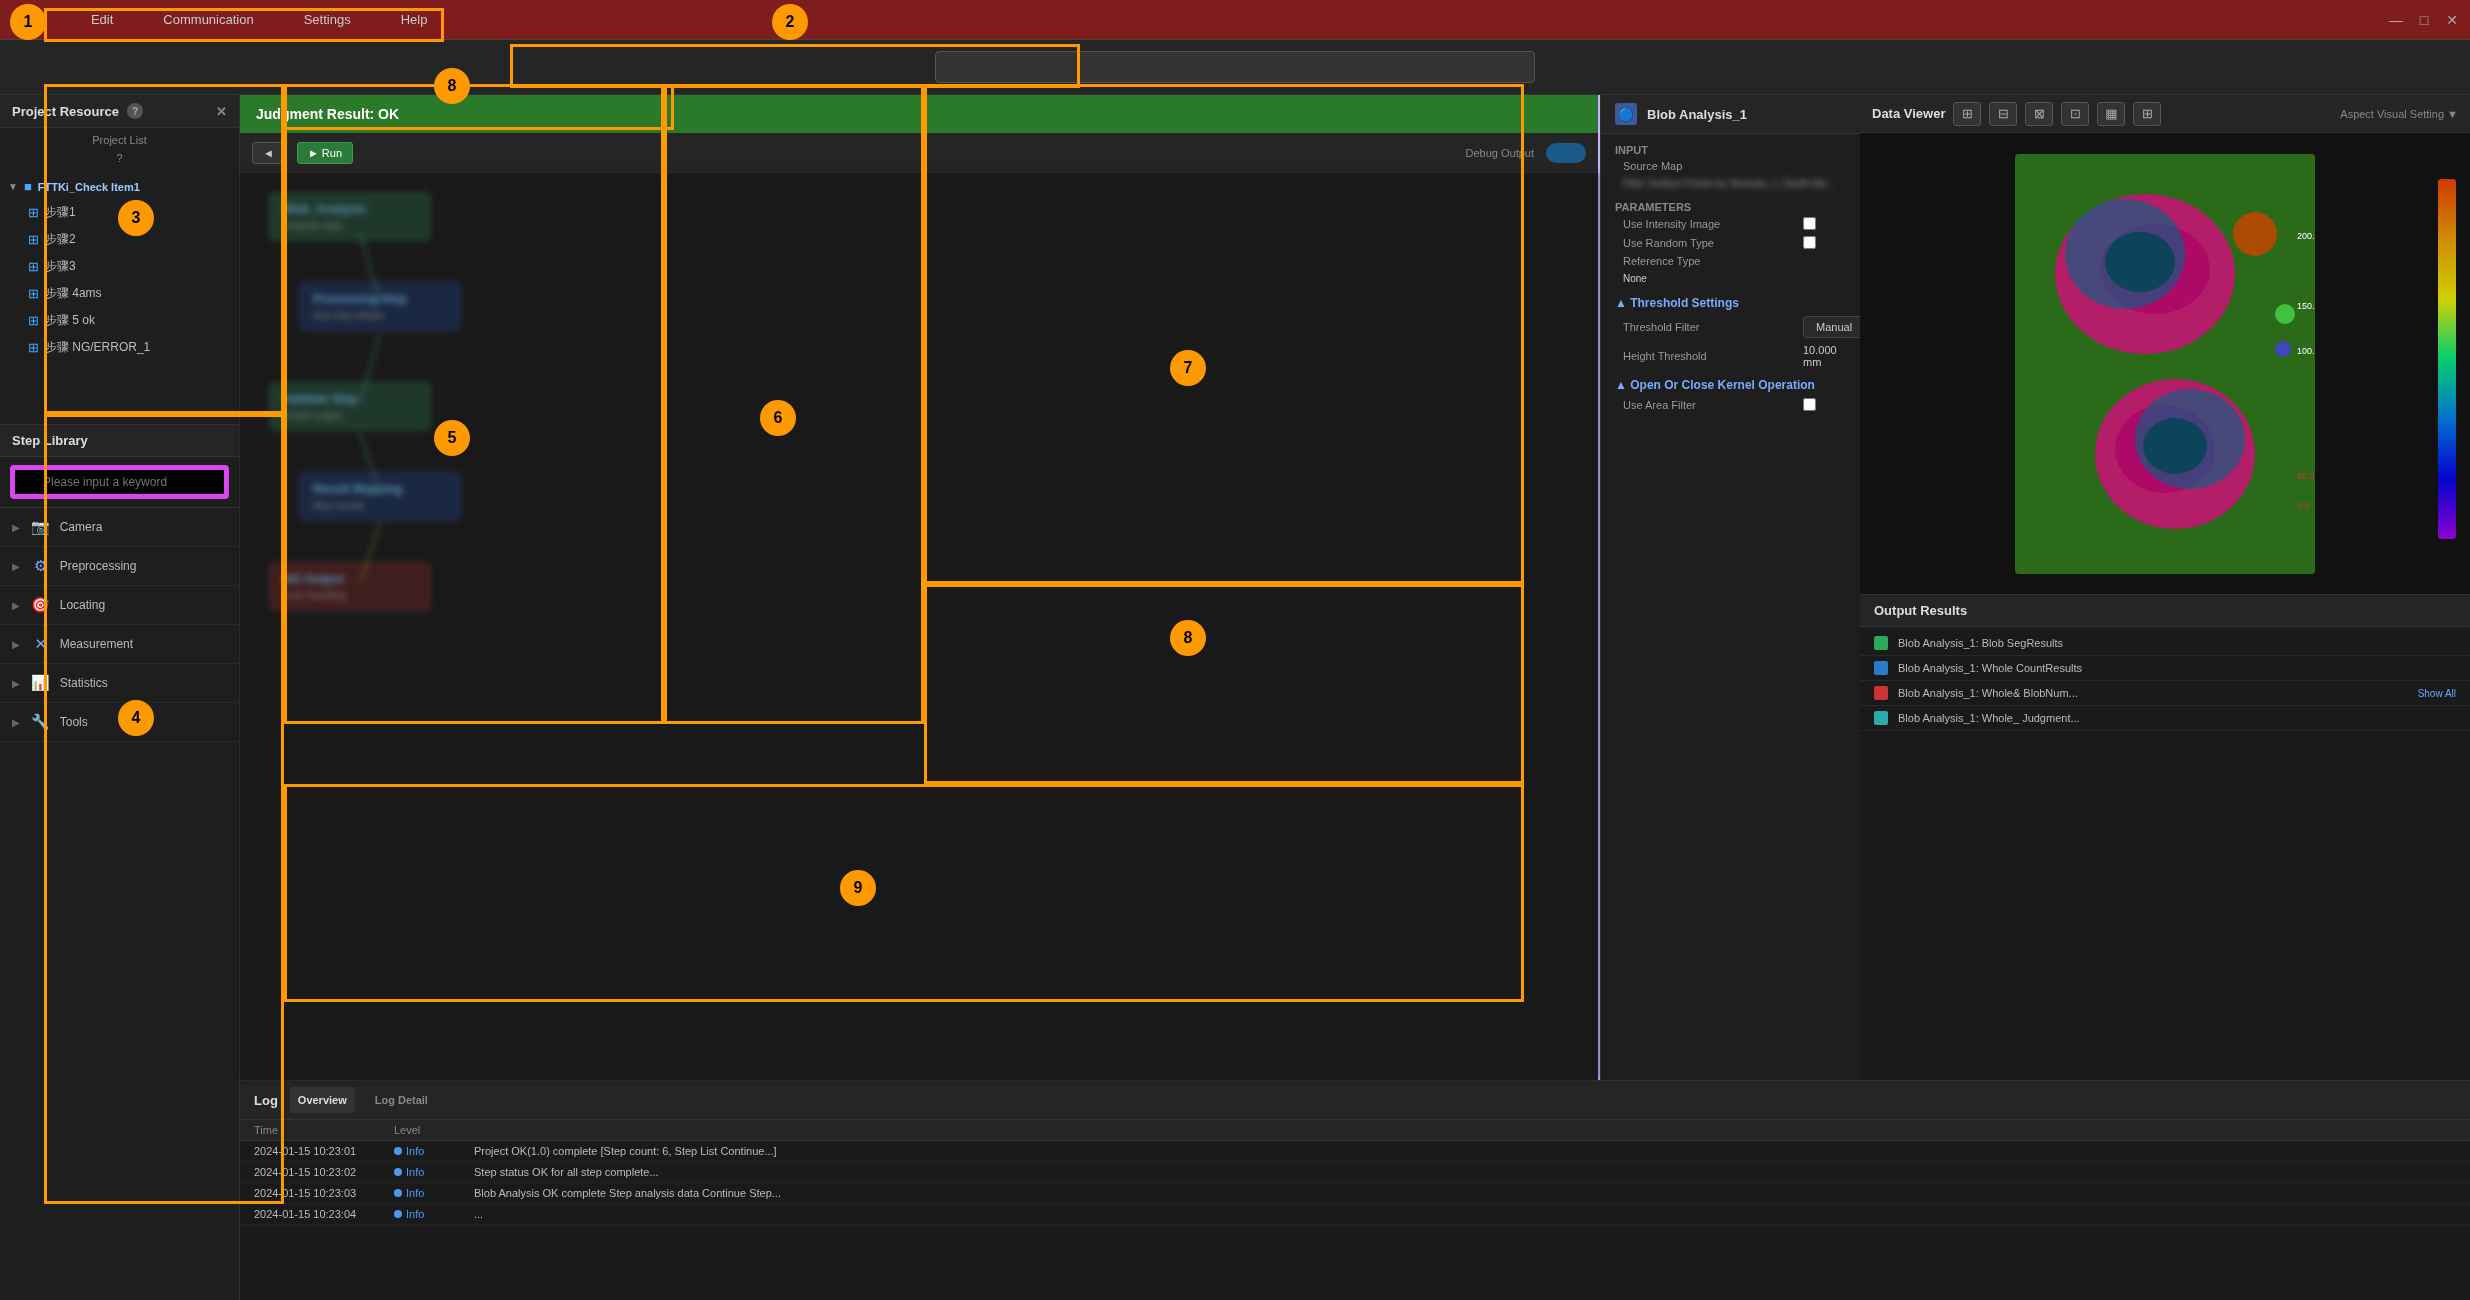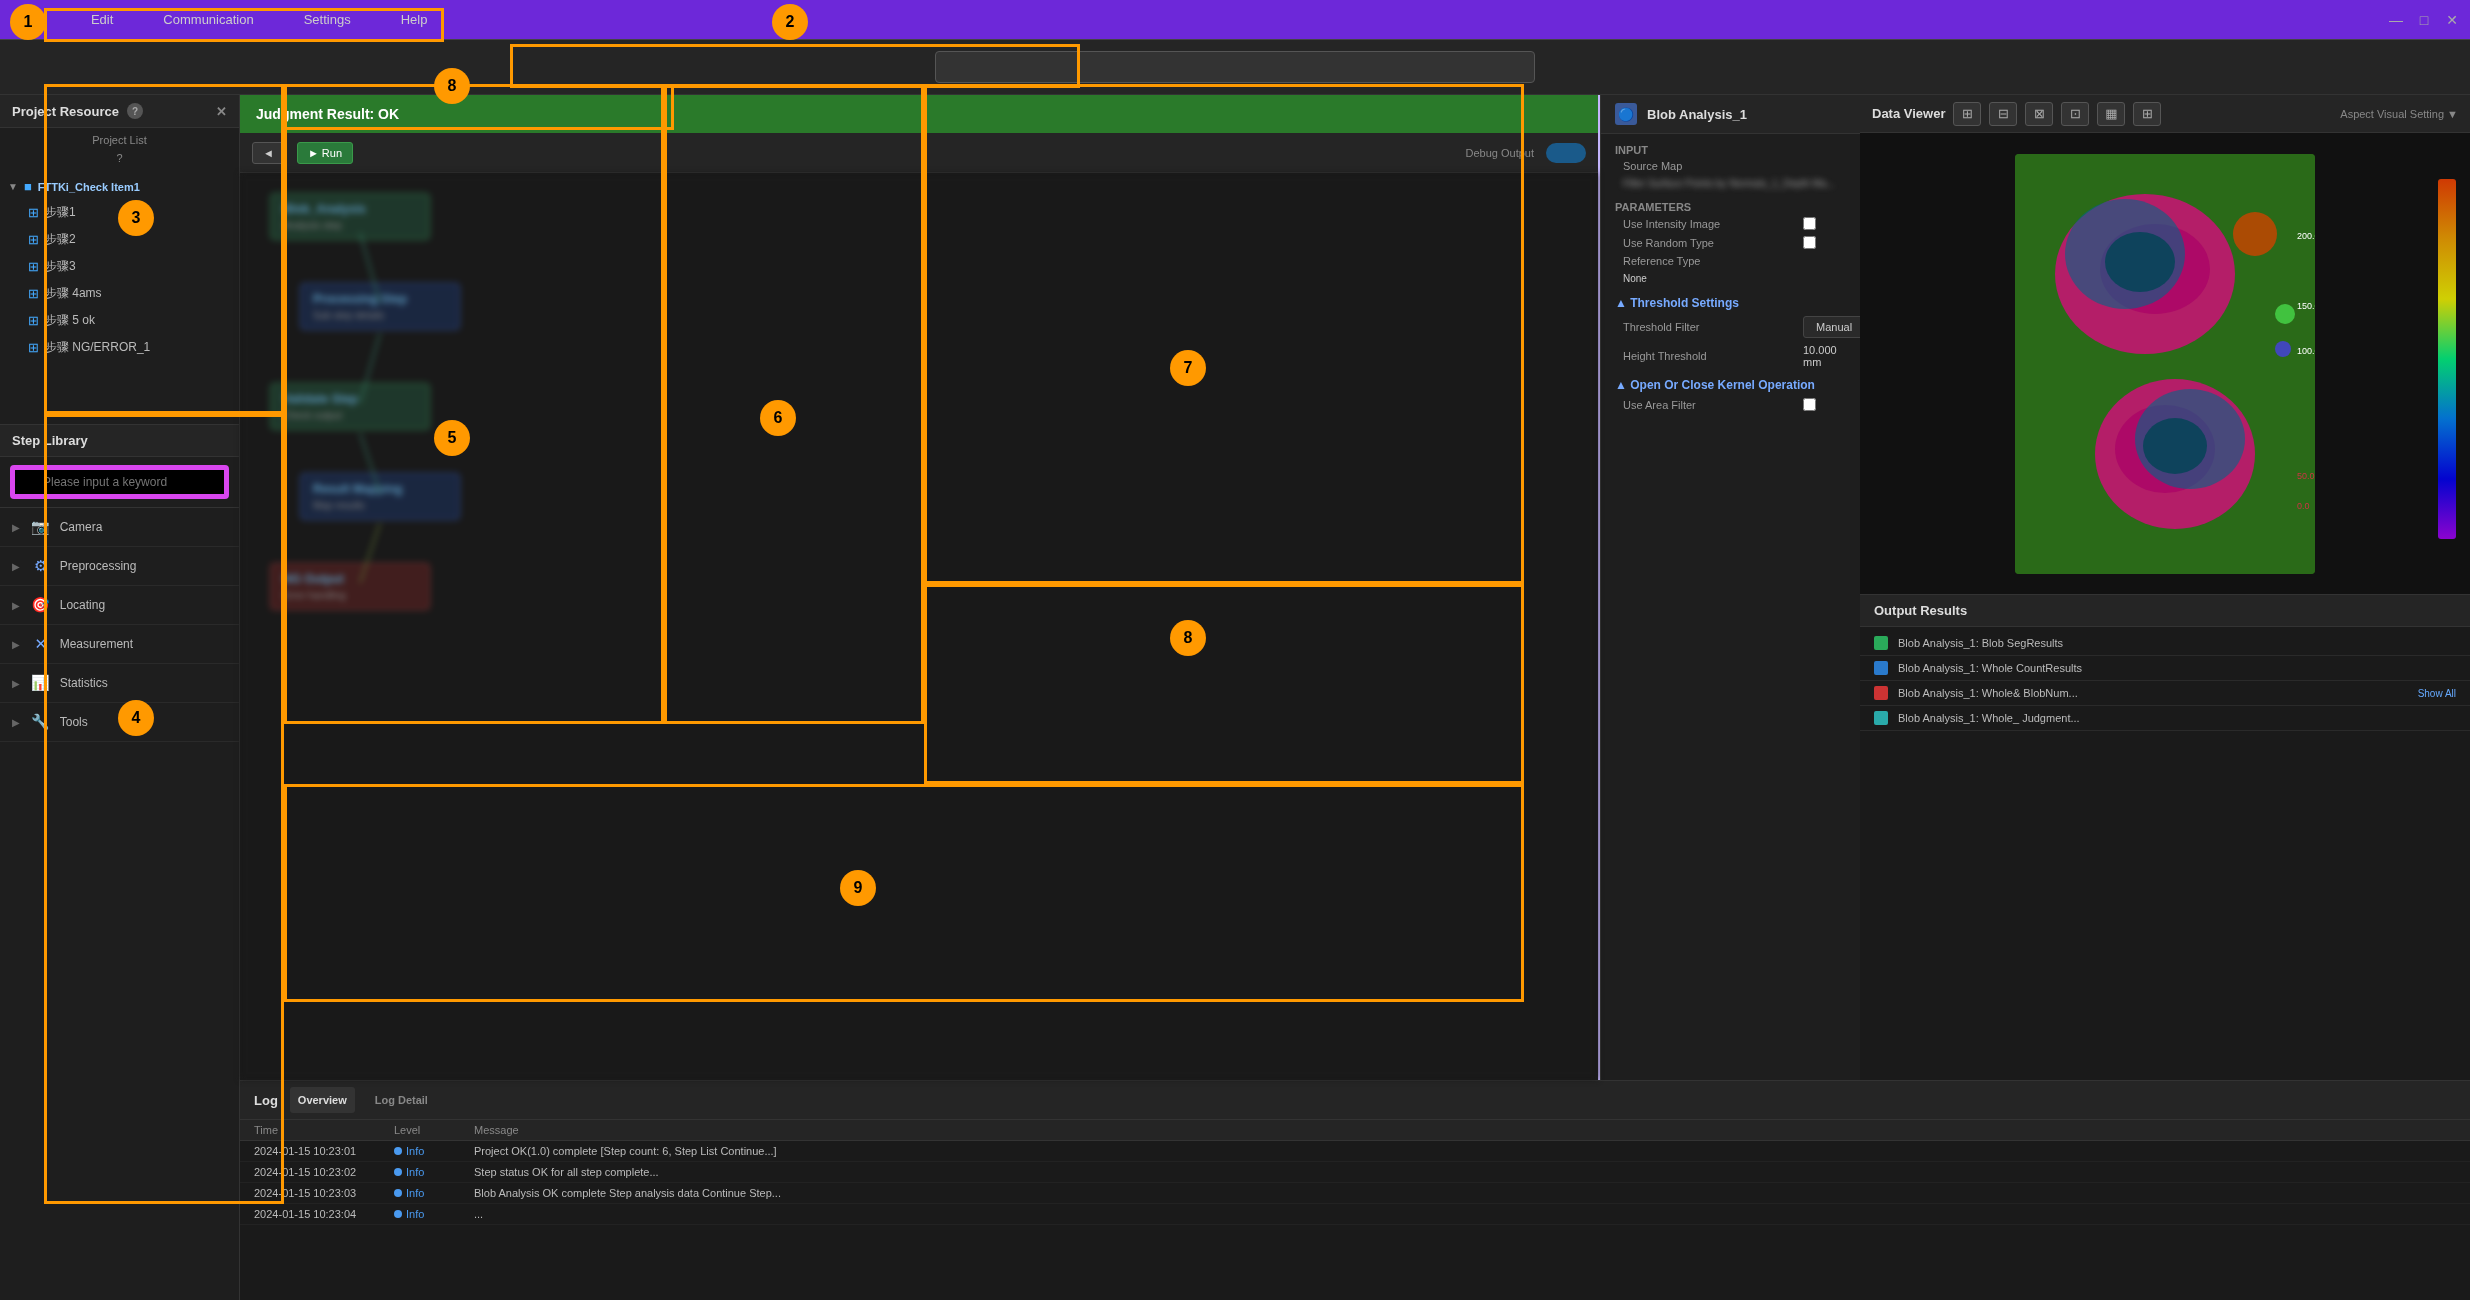--- a/index.html
+++ b/index.html
@@ -9,21 +9,21 @@
       font-family: 'Segoe UI', Arial, sans-serif;
       font-size: 12px;
       width: 2470px;
       height: 1300px;
       overflow: hidden;
       position: relative;
     }
 
     
     .title-bar {
-      background: #6d28d9;
+      background: #7f1d1d;
       height: 40px;
       display: flex;
       align-items: center;
       justify-content: space-between;
       padding: 0 10px;
       border-bottom: 1px solid #444;
       position: relative;
     }
     .title-bar-left {
       display: flex;
@@ -876,21 +876,20 @@
 
     <div class="log-panel">
       <div class="log-header">
         <span>Log</span>
         <div class="log-tab active">Overview</div>
         <div class="log-tab">Log Detail</div>
       </div>
       <div class="log-table-header">
         <span>Time</span>
         <span>Level</span>
-        <span>Message</span>
       </div>
       <div class="log-table">
         <div class="log-row">
           <span>2024-01-15 10:23:01</span>
           <span class="log-level-info">
             <span class="log-level-dot"></span>
             <span>Info</span>
           </span>
           <span style="font-size:11px;color:#bbb;">Project OK(1.0) complete [Step count: 6, Step List Continue...]</span>
         </div>

